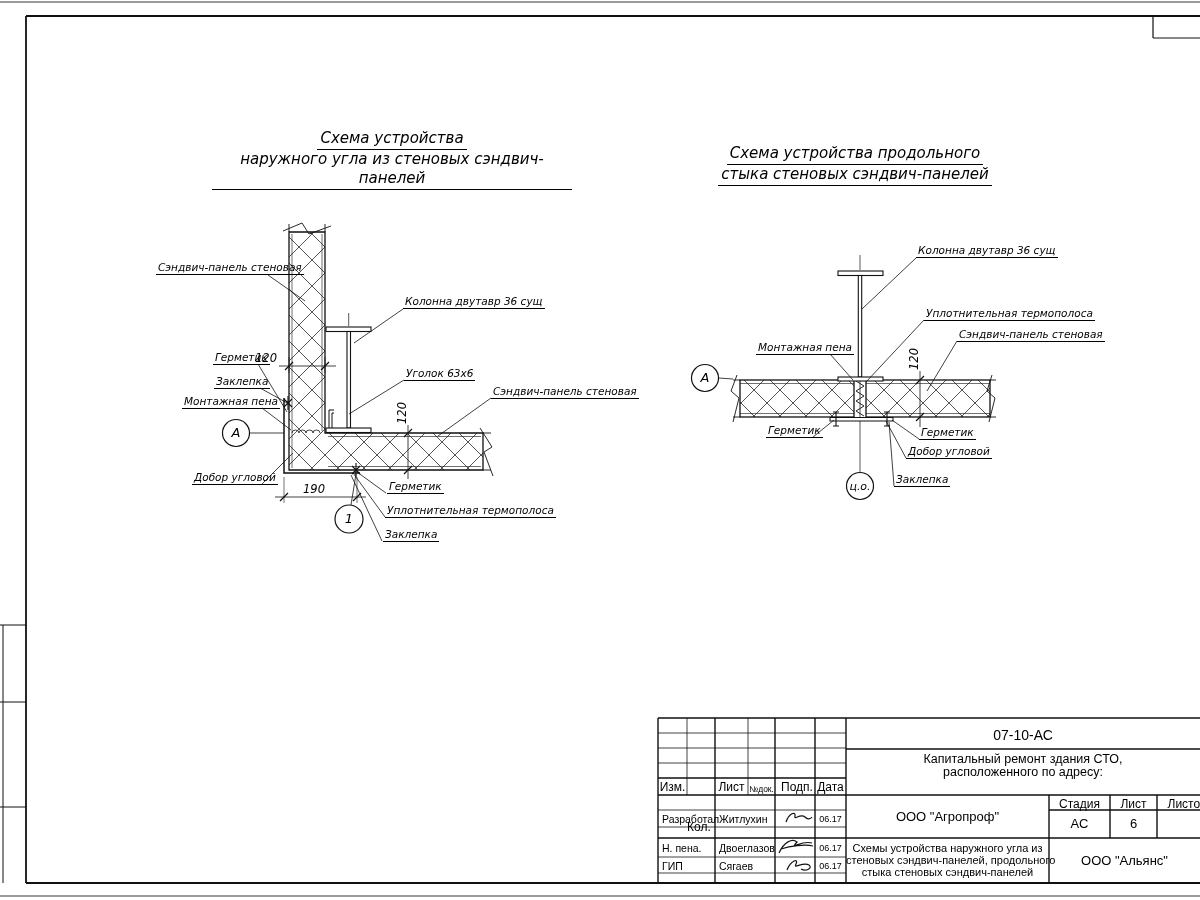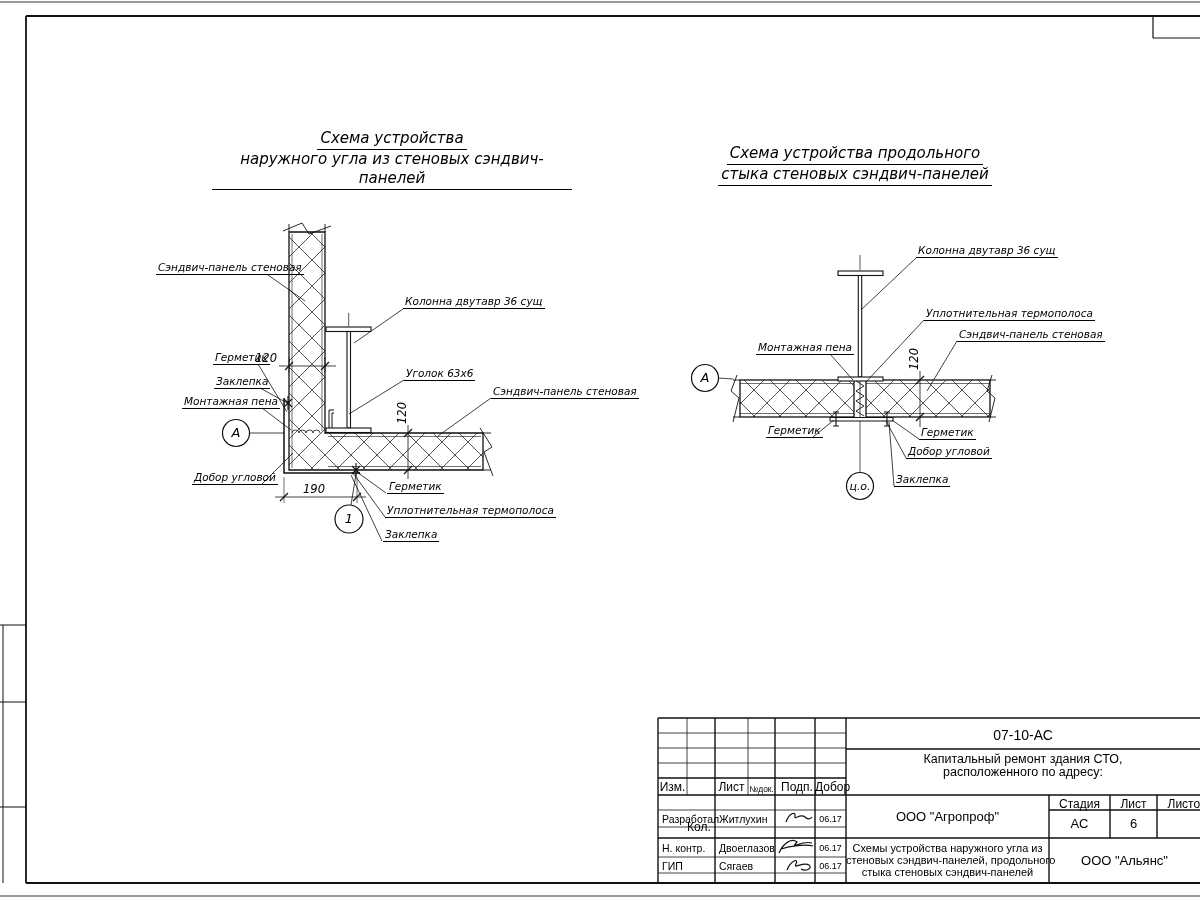--- a/index.html
+++ b/index.html
@@ -209,26 +209,26 @@
 
   <div class="tb tbc" style="left:846px;top:727px;width:354px;font-size:14px;">07-10-АС</div>
   <div class="tb tbc" style="left:846px;top:752px;width:354px;font-size:12.5px;">Капитальный ремонт здания СТО,</div>
   <div class="tb tbc" style="left:846px;top:765px;width:354px;font-size:12.5px;">расположенного по адресу:</div>
 
   <div class="tb tbc" style="left:658px;top:780px;width:29px;font-size:12px;">Изм.</div>
   <div class="tb tbc" style="left:687px;top:820px;width:20px;font-size:12px;">Кол.</div>
   <div class="tb tbc" style="left:715px;top:780px;width:33px;font-size:12px;">Лист</div>
   <div class="tb tbc" style="left:748px;top:784px;width:27px;font-size:8.5px;">№док.</div>
   <div class="tb tbc" style="left:775px;top:780px;width:44px;font-size:12px;">Подп.</div>
-  <div class="tb tbc" style="left:815px;top:780px;width:31px;font-size:12px;">Добор</div>
+  <div class="tb tbc" style="left:815px;top:780px;width:31px;font-size:12px;">Дата</div>
 
   <div class="tb" style="left:662px;top:813px;font-size:10.5px;">Разработал</div>
   <div class="tb" style="left:719px;top:813px;font-size:10.5px;">Житлухин</div>
   <div class="tb tbc" style="left:815px;top:814px;width:31px;font-size:9px;">06.17</div>
-  <div class="tb" style="left:662px;top:842px;font-size:10.5px;">Н. контр.</div>
+  <div class="tb" style="left:662px;top:842px;font-size:10.5px;">Н. пена.</div>
   <div class="tb" style="left:719px;top:842px;font-size:10.5px;">Двоеглазов</div>
   <div class="tb tbc" style="left:815px;top:843px;width:31px;font-size:9px;">06.17</div>
   <div class="tb" style="left:662px;top:860px;font-size:10.5px;text-align:right;">ГИП</div>
   <div class="tb" style="left:719px;top:860px;font-size:10.5px;">Сягаев</div>
   <div class="tb tbc" style="left:815px;top:861px;width:31px;font-size:9px;">06.17</div>
 
   <div class="tb tbc" style="left:846px;top:809px;width:203px;font-size:13px;">ООО "Агропроф"</div>
   <div class="tb tbc" style="left:846px;top:842px;width:203px;font-size:11px;">Схемы устройства наружного угла из</div>
   <div class="tb tbc" style="left:846px;top:854px;width:203px;font-size:11px;">стеновых сэндвич-панелей, продольного</div>
   <div class="tb tbc" style="left:846px;top:866px;width:203px;font-size:11px;">стыка стеновых сэндвич-панелей</div>

